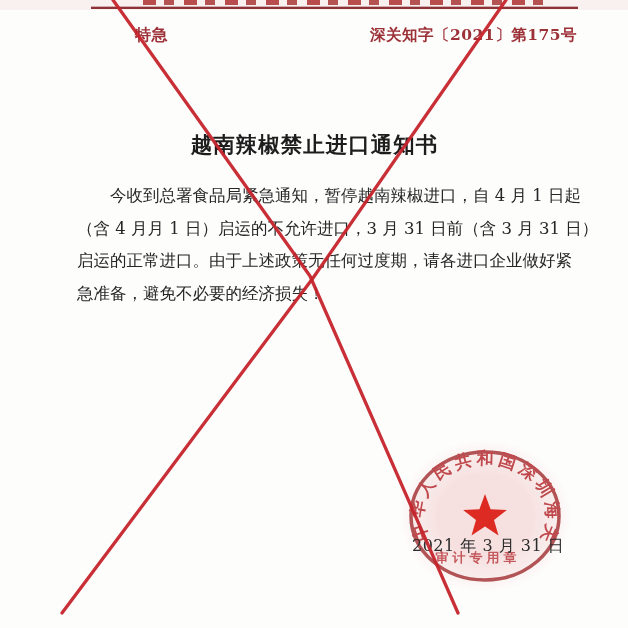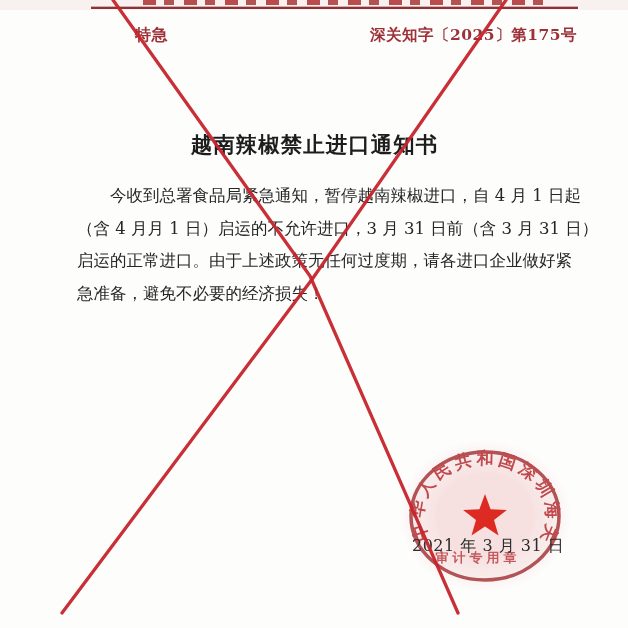--- a/index.html
+++ b/index.html
@@ -60,21 +60,21 @@
 <body>
 
 <div class="page">
 
   <div class="masthead-tint"></div>
   <div class="masthead-fragments"></div>
   <div class="masthead-rule"></div>
 
   <div class="header-row">
     <span class="urgency">特急</span>
-    <span class="doc-number">深关知字〔2025〕第175号</span>
+    <span class="doc-number">深关知字〔2021〕第175号</span>
   </div>
 
   <h1 class="doc-title">越南辣椒禁止进口通知书</h1>
 
   <div class="body-block">
     <div class="body-line indent">今收到总署食品局紧急通知，暂停越南辣椒进口，自 4 月 1 日起</div>
     <div class="body-line">（含 4 月月 1 日）启运的不允许进口，3 月 31 日前（含 3 月 31 日）</div>
     <div class="body-line">启运的正常进口。由于上述政策无任何过度期，请各进口企业做好紧</div>
     <div class="body-line">急准备，避免不必要的经济损失！</div>
   </div>

